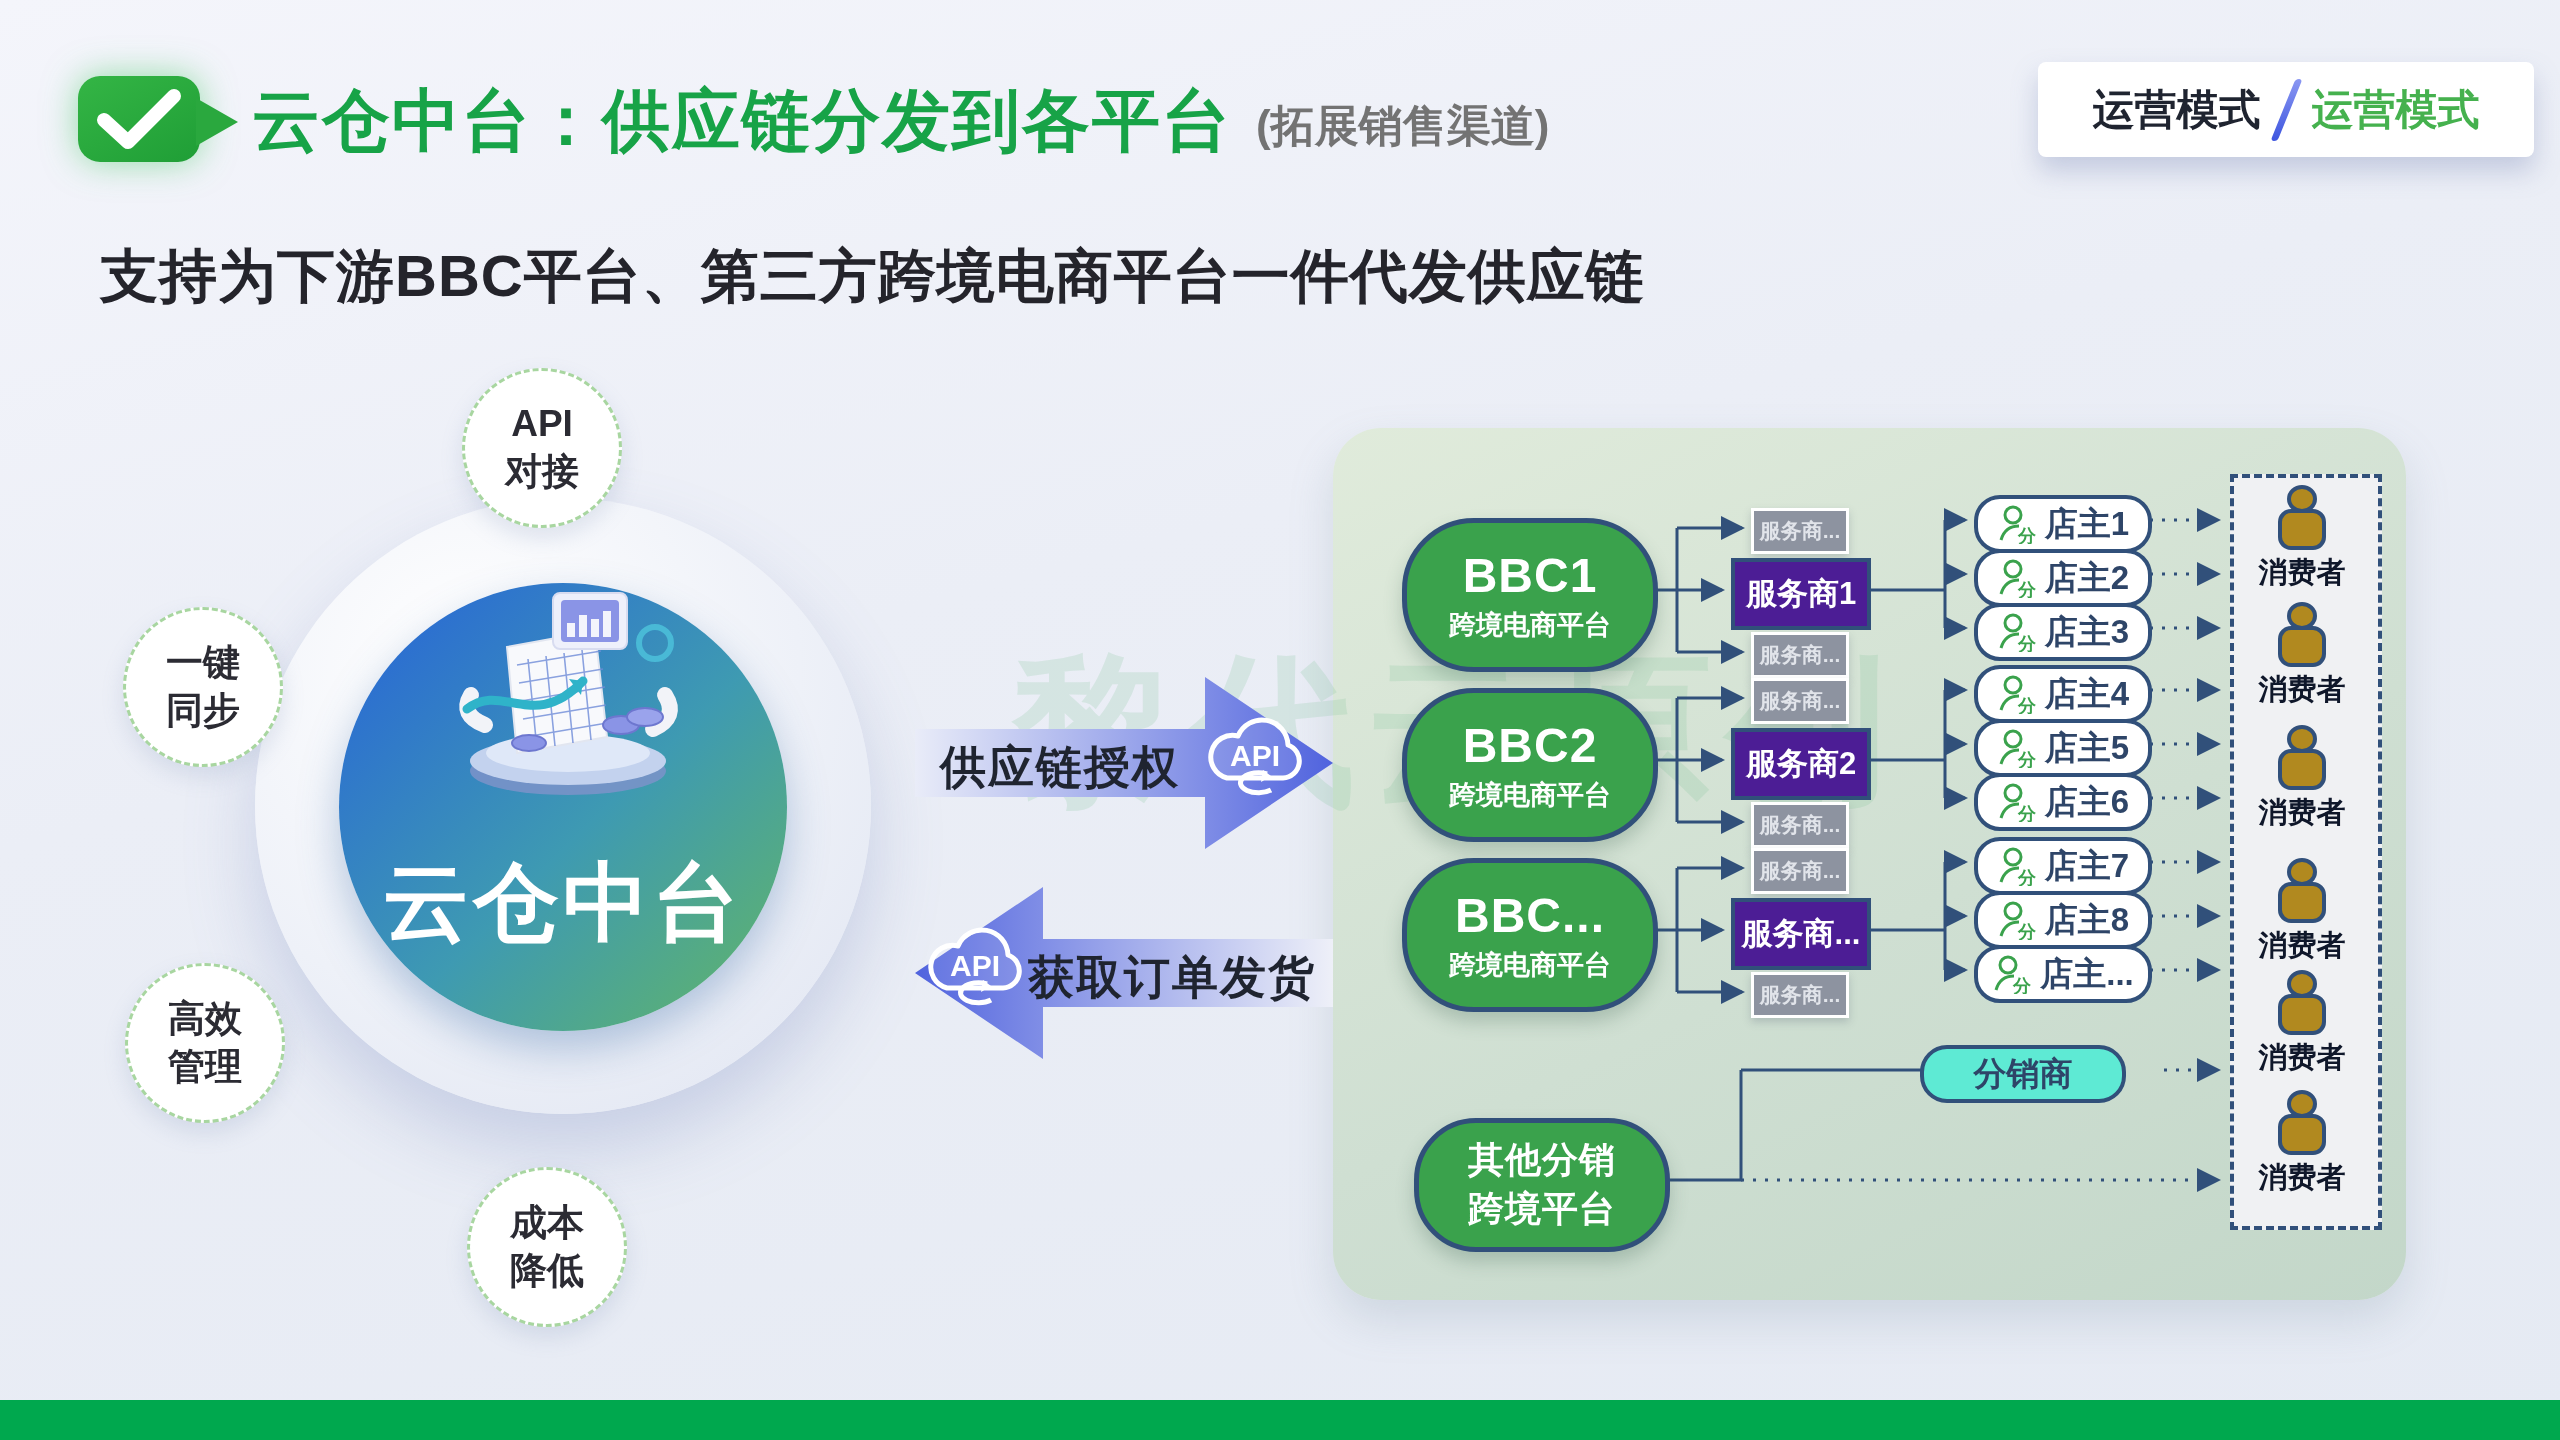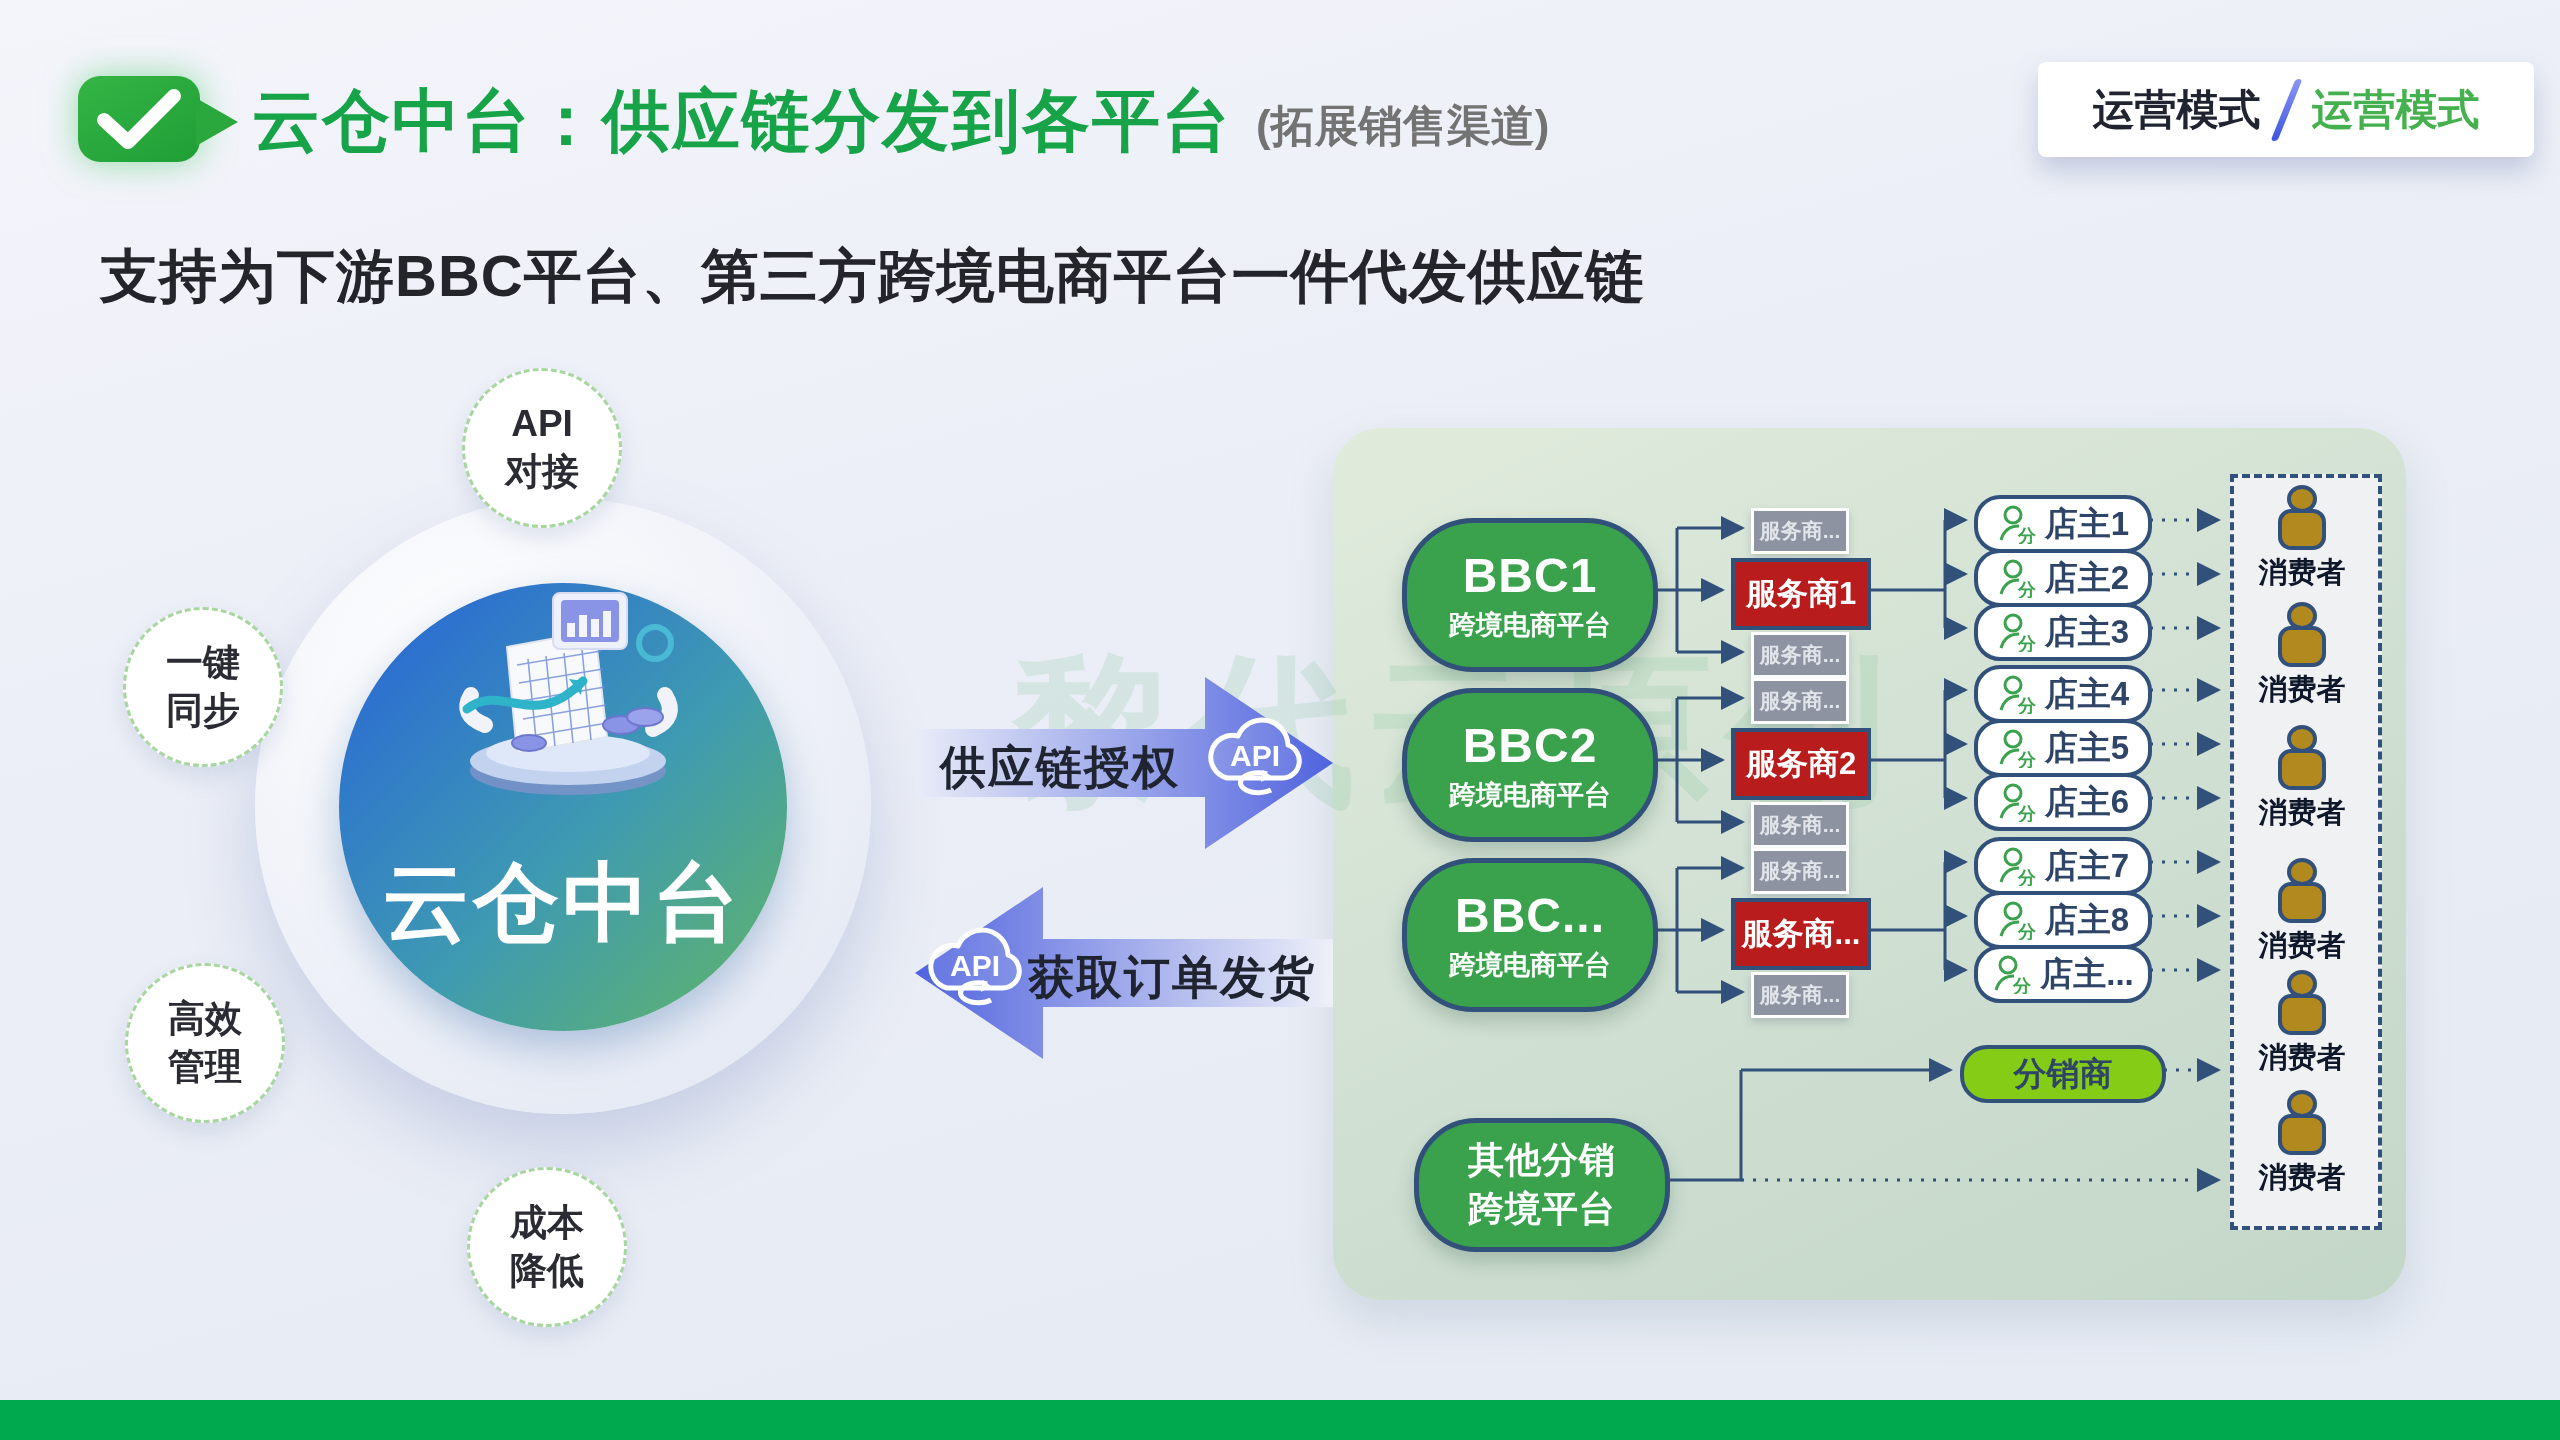--- a/index.html
+++ b/index.html
@@ -51,30 +51,30 @@
   .panel{left:1333px;top:428px;width:1073px;height:872px;border-radius:48px;z-index:1;
     background:linear-gradient(155deg,#e0ebdb 0%,#cfdfd2 55%,#c3d7c9 100%);
     box-shadow:0 20px 44px rgba(120,140,160,.22);}
   .plat-pill{left:1402px;width:246px;height:144px;border-radius:72px;background:#3aa24c;
     border:5px solid #31507a;z-index:5;display:flex;flex-direction:column;align-items:center;
     justify-content:center;color:#fff;box-shadow:0 10px 18px rgba(50,90,70,.25);}
   .plat-pill .name{font-size:48px;font-weight:900;letter-spacing:1px;}
   .plat-pill .sub{font-size:27px;font-weight:800;margin-top:4px;}
   .plat-pill.other{left:1414px;height:124px;border-radius:62px;justify-content:center;}
   .plat-pill.other .name{font-size:36px;font-weight:900;line-height:1.35;}
-  .svc-main{left:1731px;width:132px;height:64px;background:#b91c1c;border:4px solid #31507a;
+  .svc-main{left:1731px;width:132px;height:64px;background:#4c1d95;border:4px solid #31507a;
     z-index:5;display:flex;align-items:center;justify-content:center;color:#fff;font-size:31px;
     font-weight:850;}
   .svc-small{left:1751px;width:92px;height:40px;background:#8d93a0;border:3px solid #ffffff;
     z-index:5;display:flex;align-items:center;justify-content:center;color:#e1e4ea;font-size:21px;
     font-weight:650;box-shadow:0 4px 8px rgba(80,90,110,.25);}
   .owner-pill{left:1974px;width:170px;height:50px;border-radius:26px;background:#ffffff;
     border:4px solid #31507a;z-index:5;display:flex;align-items:center;justify-content:center;
     gap:8px;color:#2e4568;font-size:33px;font-weight:800;}
-  .dist-pill{left:1960px;top:1045px;width:198px;height:50px;border-radius:27px;background:#84cc16;
+  .dist-pill{left:1920px;top:1045px;width:198px;height:50px;border-radius:27px;background:#5eead4;
     border:4px solid #31507a;z-index:5;display:flex;align-items:center;justify-content:center;
     color:#2e4568;font-size:33px;font-weight:700;}
   .consumer-box{left:2230px;top:474px;width:144px;height:748px;border:4px dashed #31507a;
     background:#f0f1f3;z-index:4;}
   .consumer{left:2240px;width:124px;height:110px;display:flex;flex-direction:column;align-items:center;
     justify-content:flex-start;z-index:5;}
   .consumer .lbl{font-size:29px;font-weight:700;color:#0f172a;margin-top:2px;}
   
   .bottom-bar{left:0;top:1400px;width:2560px;height:40px;background:#00a84e;z-index:6;}
   svg{display:block;}

